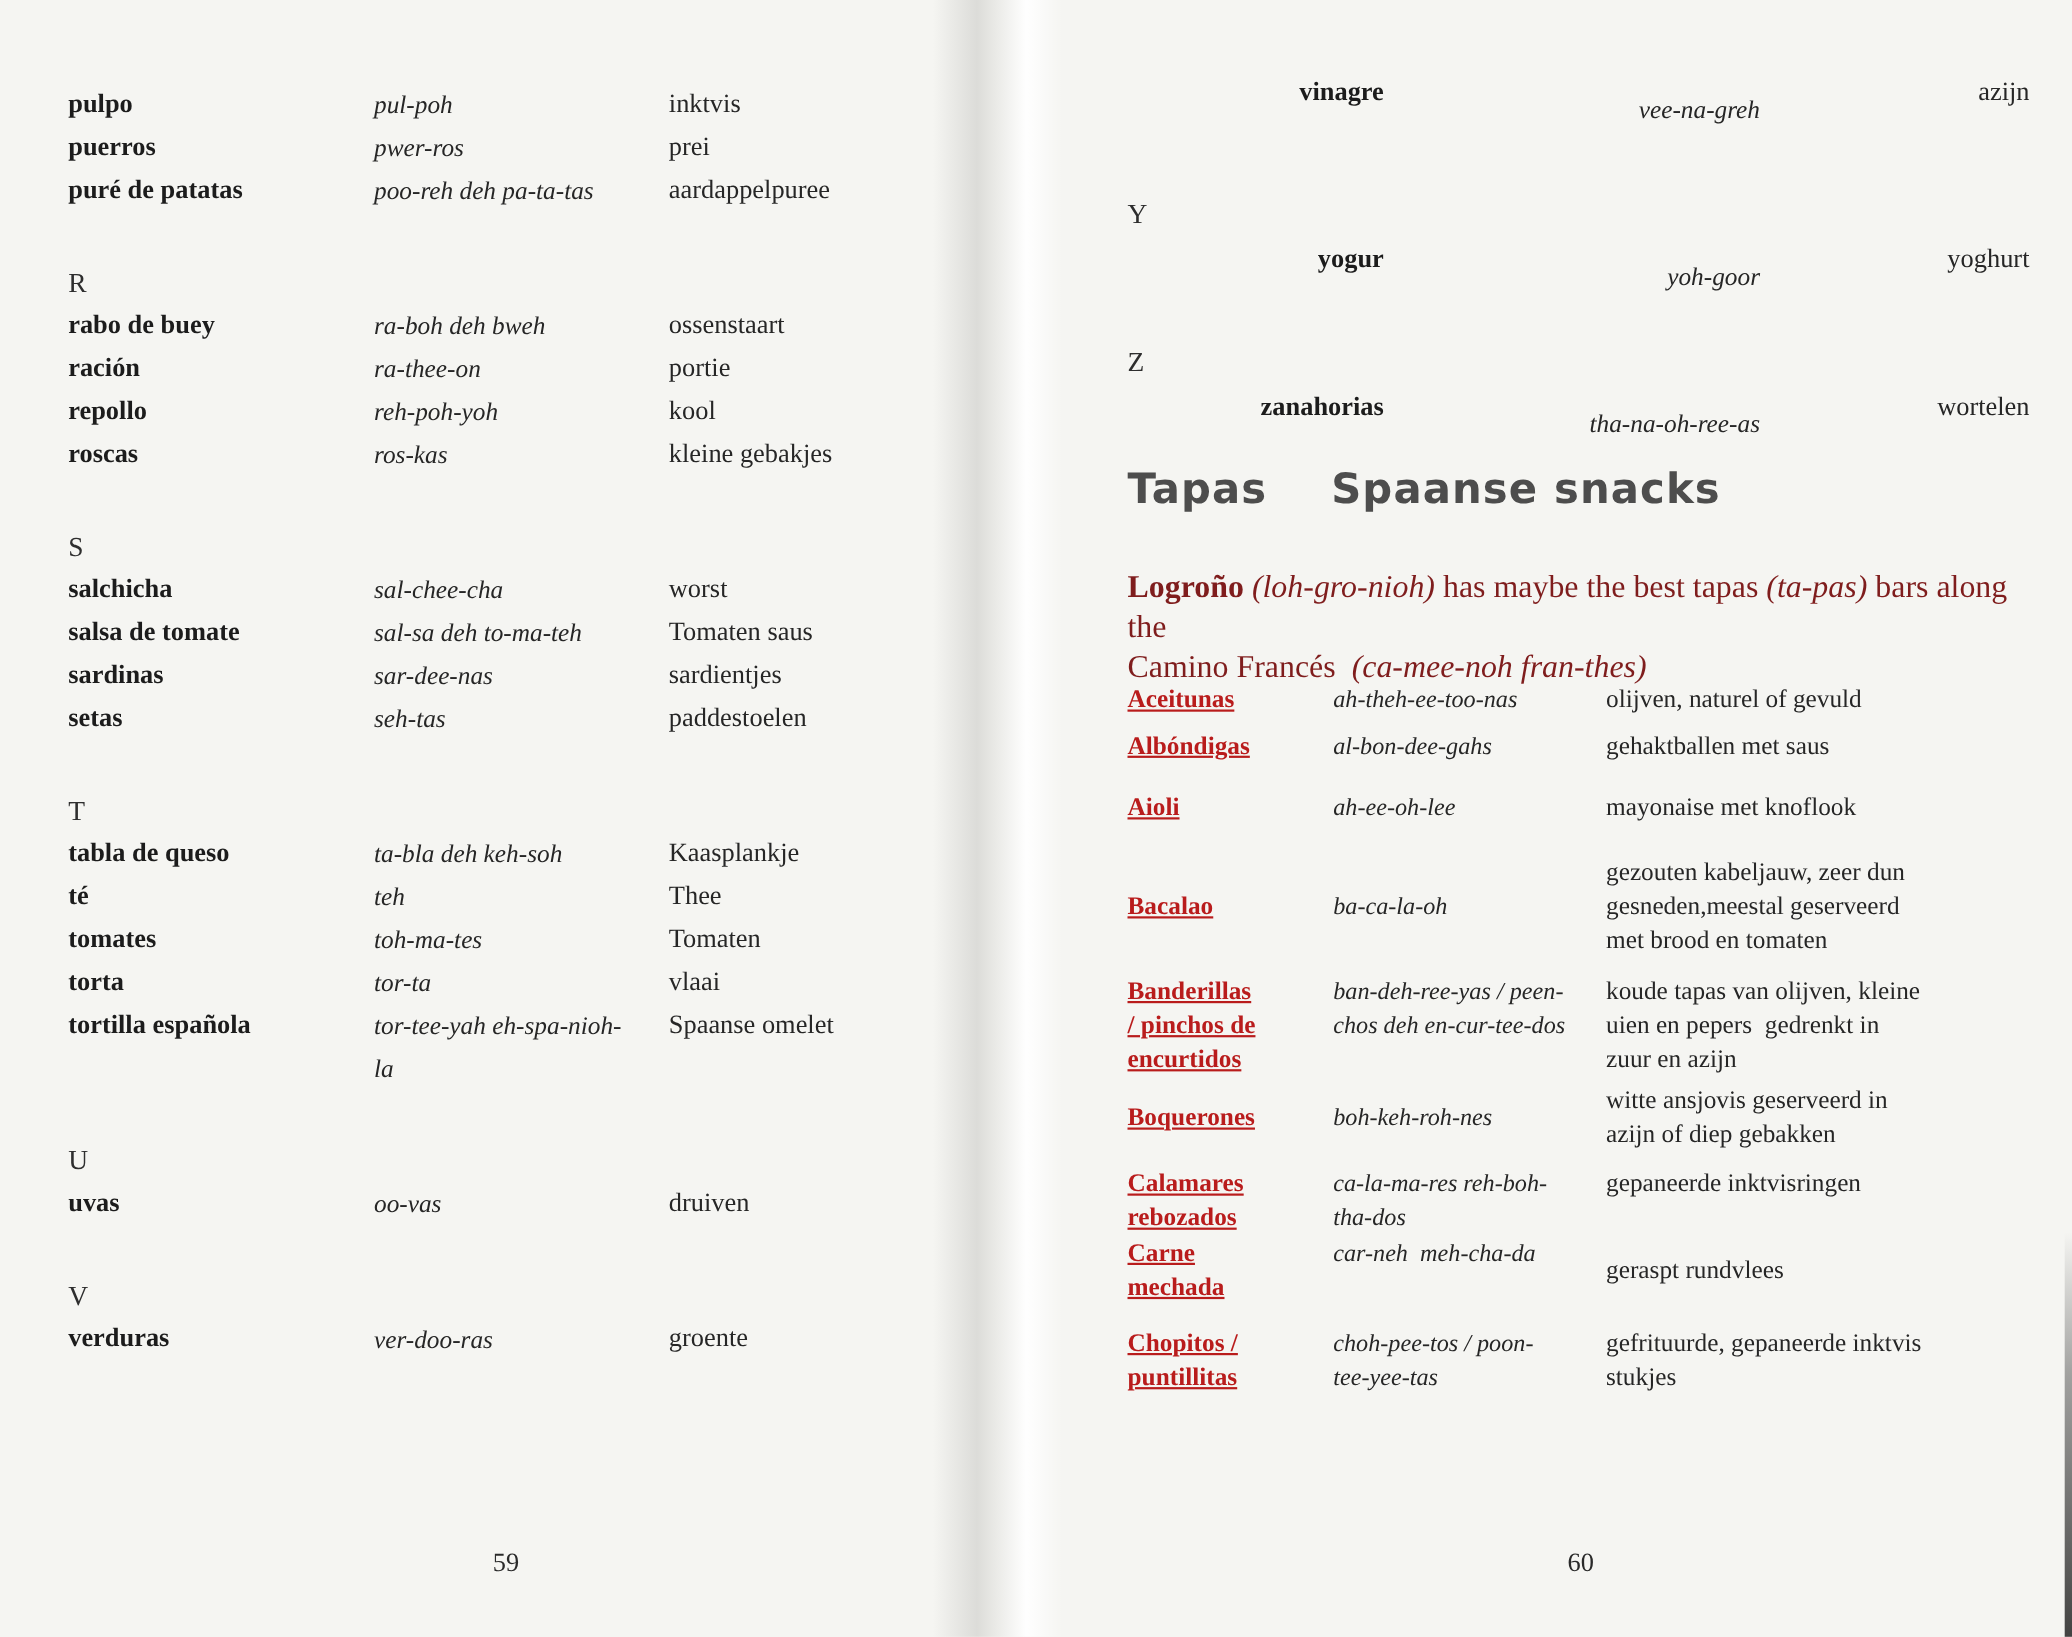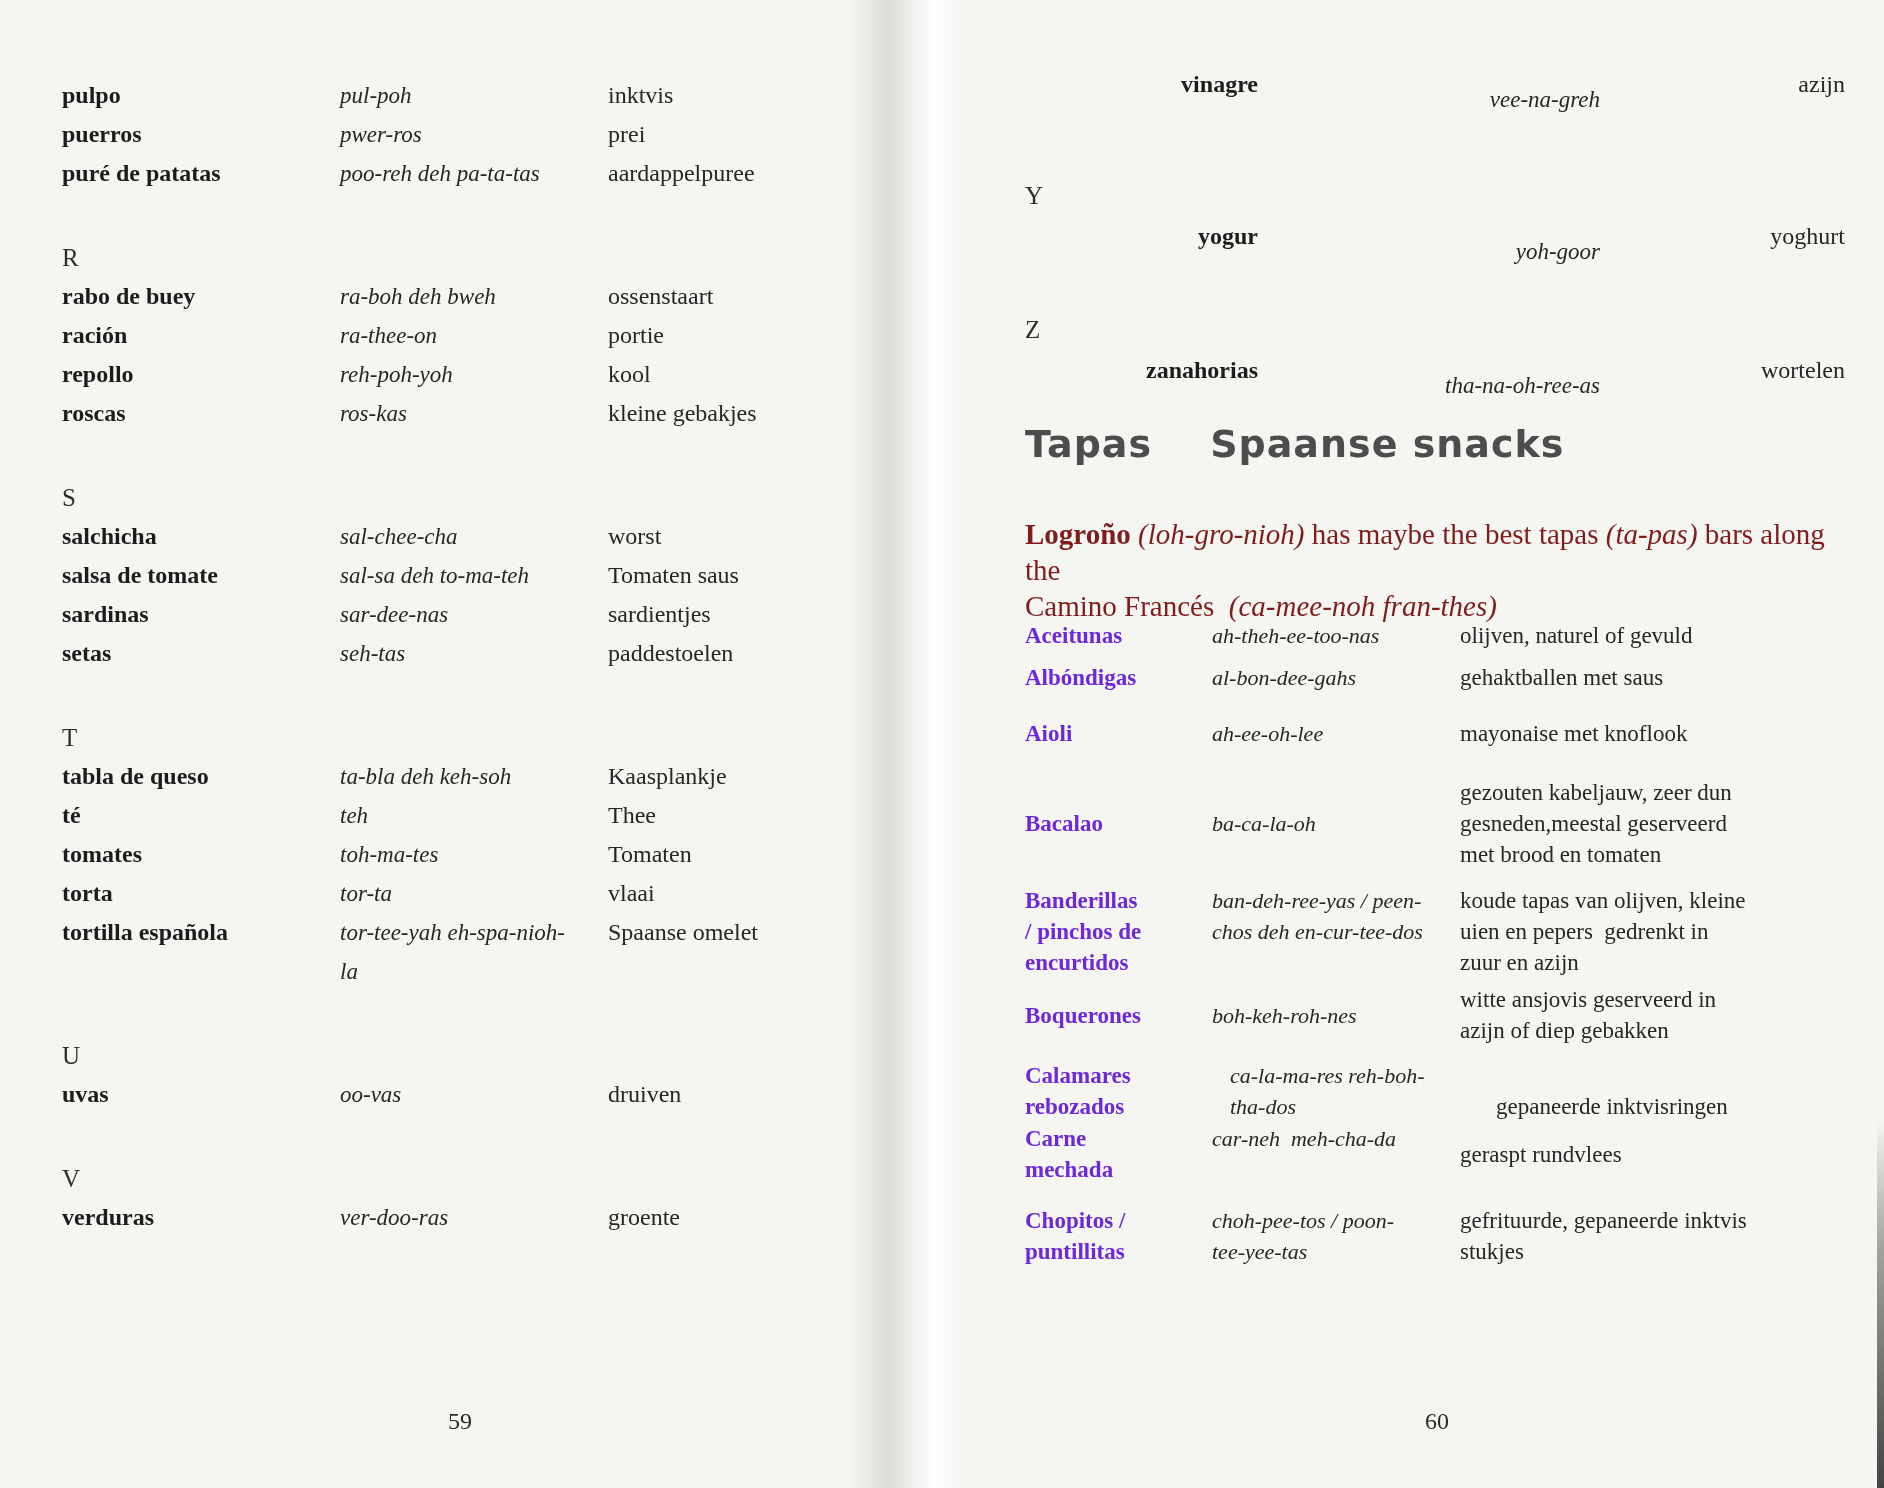--- a/index.html
+++ b/index.html
@@ -55,30 +55,30 @@
   
   .intro{
     position:absolute;left:1025px;top:516px;width:800px;margin:0;
     font-size:29px;line-height:36px;white-space:pre-wrap;color:#7f1d1d;
   }
   .intro .b{font-weight:bold;}
   .intro .i{font-style:italic;}
   
   .tlist{position:absolute;left:1025px;top:620px;width:820px;font-size:23px;}
   .trow{display:flex;align-items:flex-start;line-height:31px;}
-  .trow .tc1{width:150px;margin-right:37px;flex:none;font-weight:bold;color:#6d28d9;white-space:pre-wrap;}
+  .trow .tc1{width:150px;margin-right:37px;flex:none;font-weight:bold;color:#b91c1c;white-space:pre-wrap;text-decoration:underline;}
   .trow .tc2{width:248px;flex:none;font-style:italic;font-size:22px;white-space:pre-wrap;color:#262626;}
   .trow .tc3{width:345px;flex:none;white-space:pre-wrap;color:#262626;}
   .trow:nth-child(1){margin-bottom:11px;}
   .trow:nth-child(2){margin-bottom:25px;}
   .trow:nth-child(3){margin-bottom:28px;}
   .trow:nth-child(4){margin-bottom:15px;align-items:center;}
   .trow:nth-child(5){margin-bottom:6px;}
   .trow:nth-child(6){margin-bottom:14px;align-items:center;}
-  .trow:nth-child(7){margin-bottom:1px;align-items:flex-end;gap:18px;}
+  .trow:nth-child(7){margin-bottom:1px;align-items:flex-start;}
   .trow:nth-child(8){margin-bottom:20px;align-items:center;}
   .trow:nth-child(8) .tc2{align-self:flex-start;}
   
   .pagenum{position:absolute;width:90px;text-align:center;font-size:24px;color:#2a2a2a;}
   .p59{left:415px;top:1408px;}
   .p60{left:1392px;top:1408px;}
 </style>
 </head>
 <body>
 

